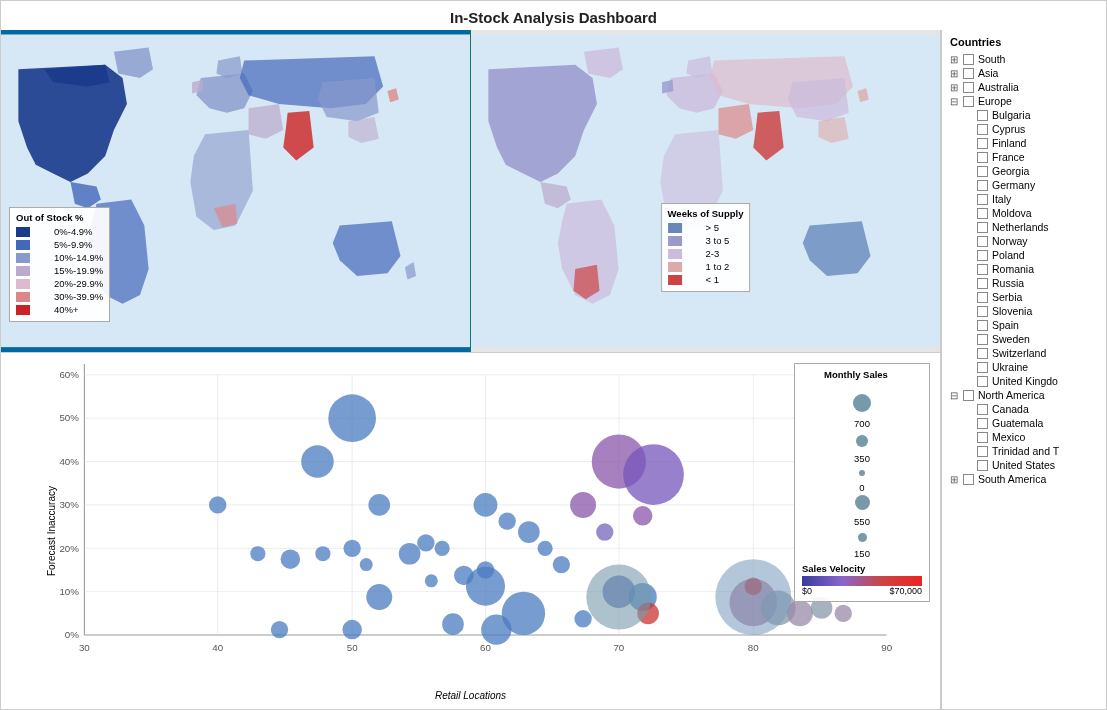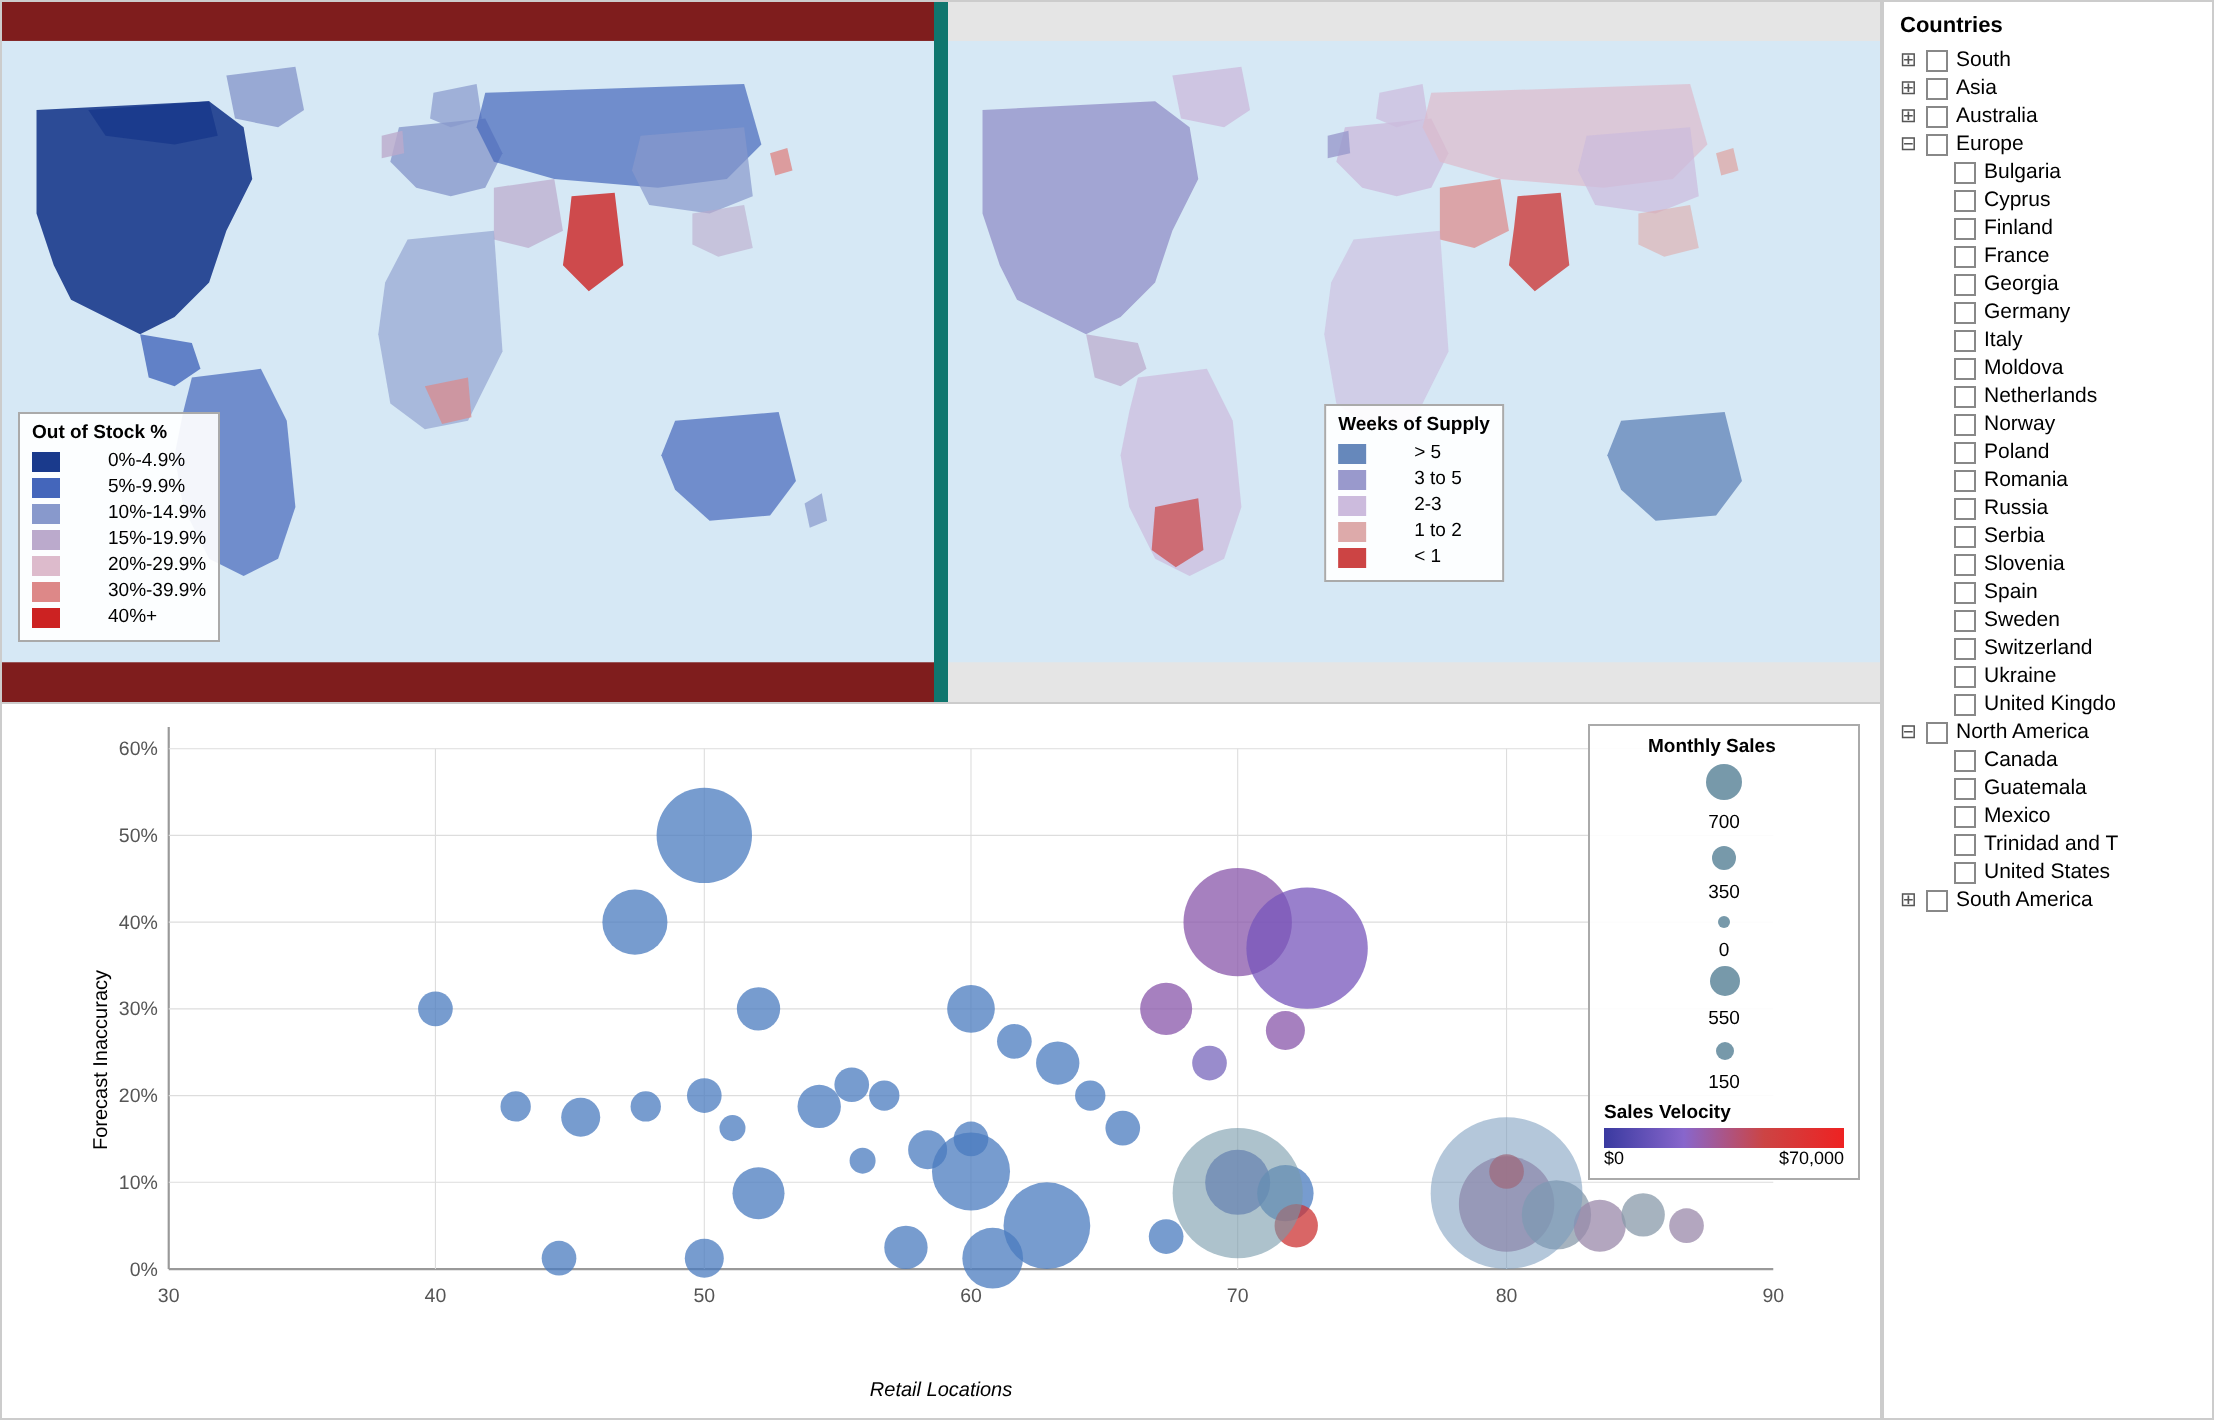--- a/index.html
+++ b/index.html
@@ -8,21 +8,21 @@
     .dashboard { width: 1107px; height: 710px; display: flex; flex-direction: column; background: #fff; border: 1px solid #ccc; }
     
     .title-bar { text-align: center; padding: 8px 0 4px; font-size: 15px; font-weight: bold; color: #222; }
     
     .main-content { display: flex; flex: 1; overflow: hidden; }
     
     .left-panel { flex: 1; display: flex; flex-direction: column; border-right: 1px solid #ccc; }
     
     .maps-row { display: flex; height: 370px; border-bottom: 1px solid #ccc; }
     
-    .map-left { flex: 1; position: relative; background: #7f1d1d; border-right: 7px solid #0f766e; overflow: hidden; }
+    .map-left { flex: 1; position: relative; background: #0369a1; border-right: 1px solid #0f766e; overflow: hidden; }
     .map-right { flex: 1; position: relative; background: #e5e5e5; overflow: hidden; }
     
     .scatter-section { flex: 1; position: relative; background: #fff; padding: 10px 10px 30px 40px; }
     
     .right-panel { width: 165px; background: #fff; border-left: 1px solid #ccc; padding: 6px 8px; overflow-y: auto; font-size: 10.5px; }
     
     
     .map-svg { width: 100%; height: 100%; }
     
     
@@ -51,20 +51,21 @@
     
     
     .grid-line { stroke: #ddd; stroke-width: 0.5; }
     .axis-line { stroke: #999; stroke-width: 1; }
     .tick-label { font-size: 9px; fill: #555; }
   </style>
 </head>
 <body>
 
 <div class="dashboard">
+  <div class="title-bar">In-Stock Analysis Dashboard</div>
 
   <div class="main-content">
 
     <div class="left-panel">
 
       <div class="maps-row">
 
         <div class="map-left">
           <svg viewBox="0 0 540 360" class="map-svg">
 
@@ -200,21 +201,21 @@
           </div>
         </div>
       </div>
 
       <div class="scatter-section">
         <div class="axis-label-y">Forecast Inaccuracy</div>
         <div class="axis-label-x">Retail Locations</div>
         
         
         <div class="ms-legend">
-          <div style="font-weight:bold;margin-bottom:3px;padding-left:22px;">Monthly Sales</div>
+          <div style="font-weight:bold;margin-bottom:14px;padding-left:22px;">Monthly Sales</div>
           <div class="ms-row">
             <span class="ms-circle" style="width:18px;height:18px;background:#7799aa;"></span>
             <span>700</span>
             <span class="ms-circle" style="width:12px;height:12px;background:#7799aa;"></span>
             <span>350</span>
             <span class="ms-circle" style="width:6px;height:6px;background:#7799aa;"></span>
             <span>0</span>
           </div>
           <div class="ms-row" style="margin-top:2px;">
             <span class="ms-circle" style="width:15px;height:15px;background:#7799aa;"></span>

